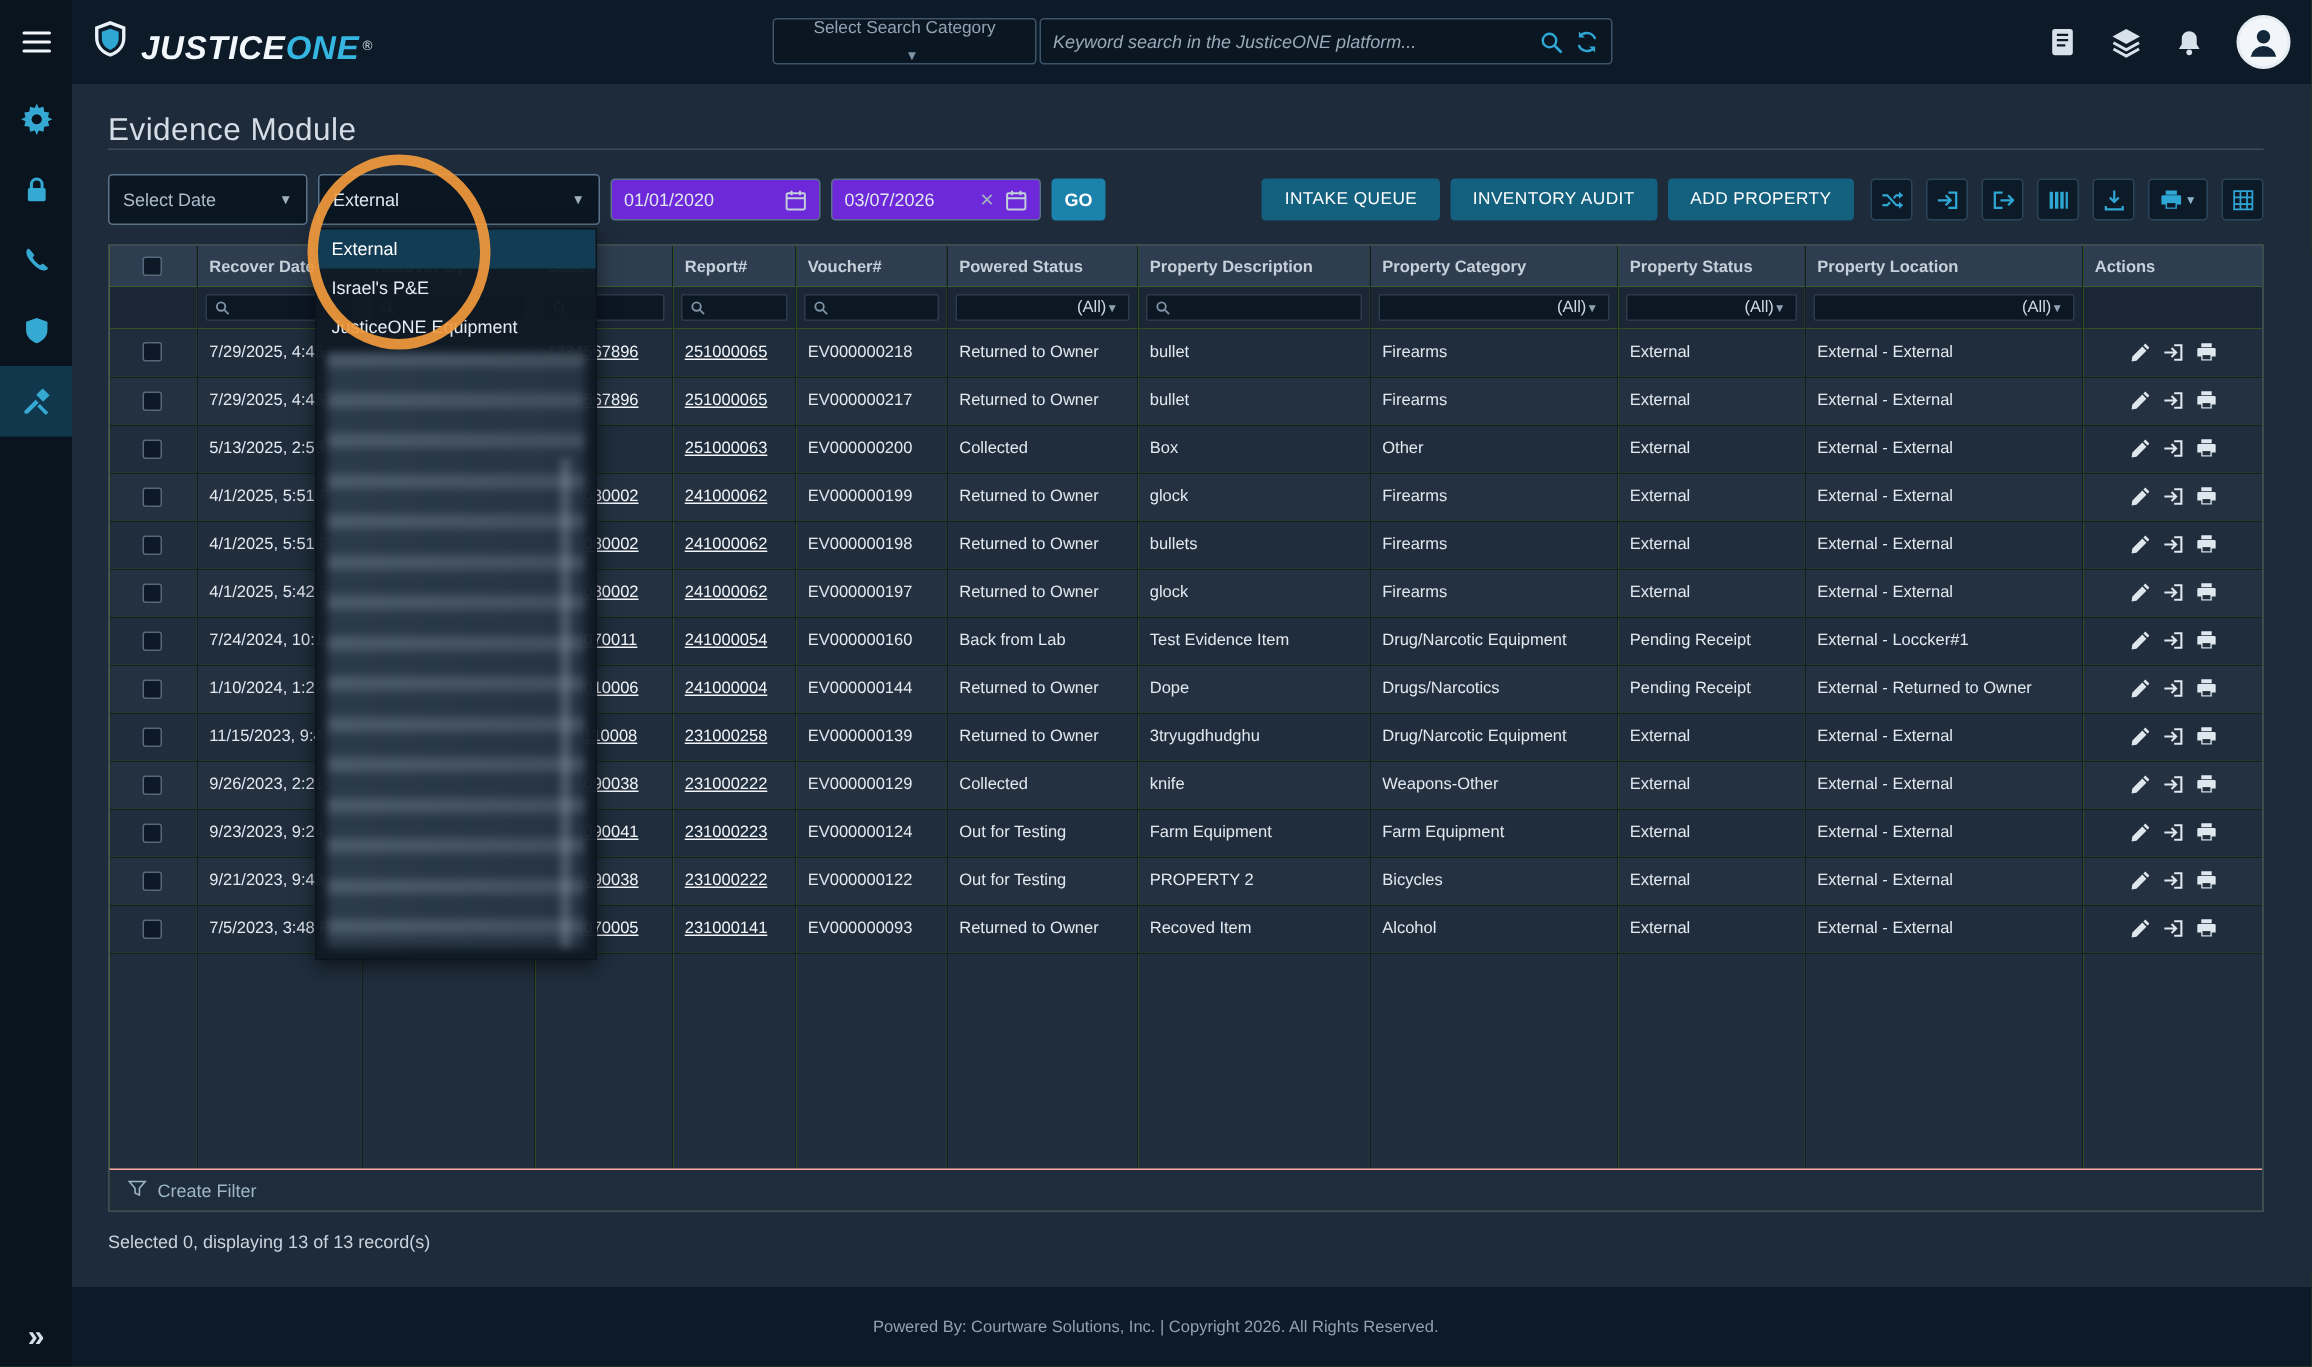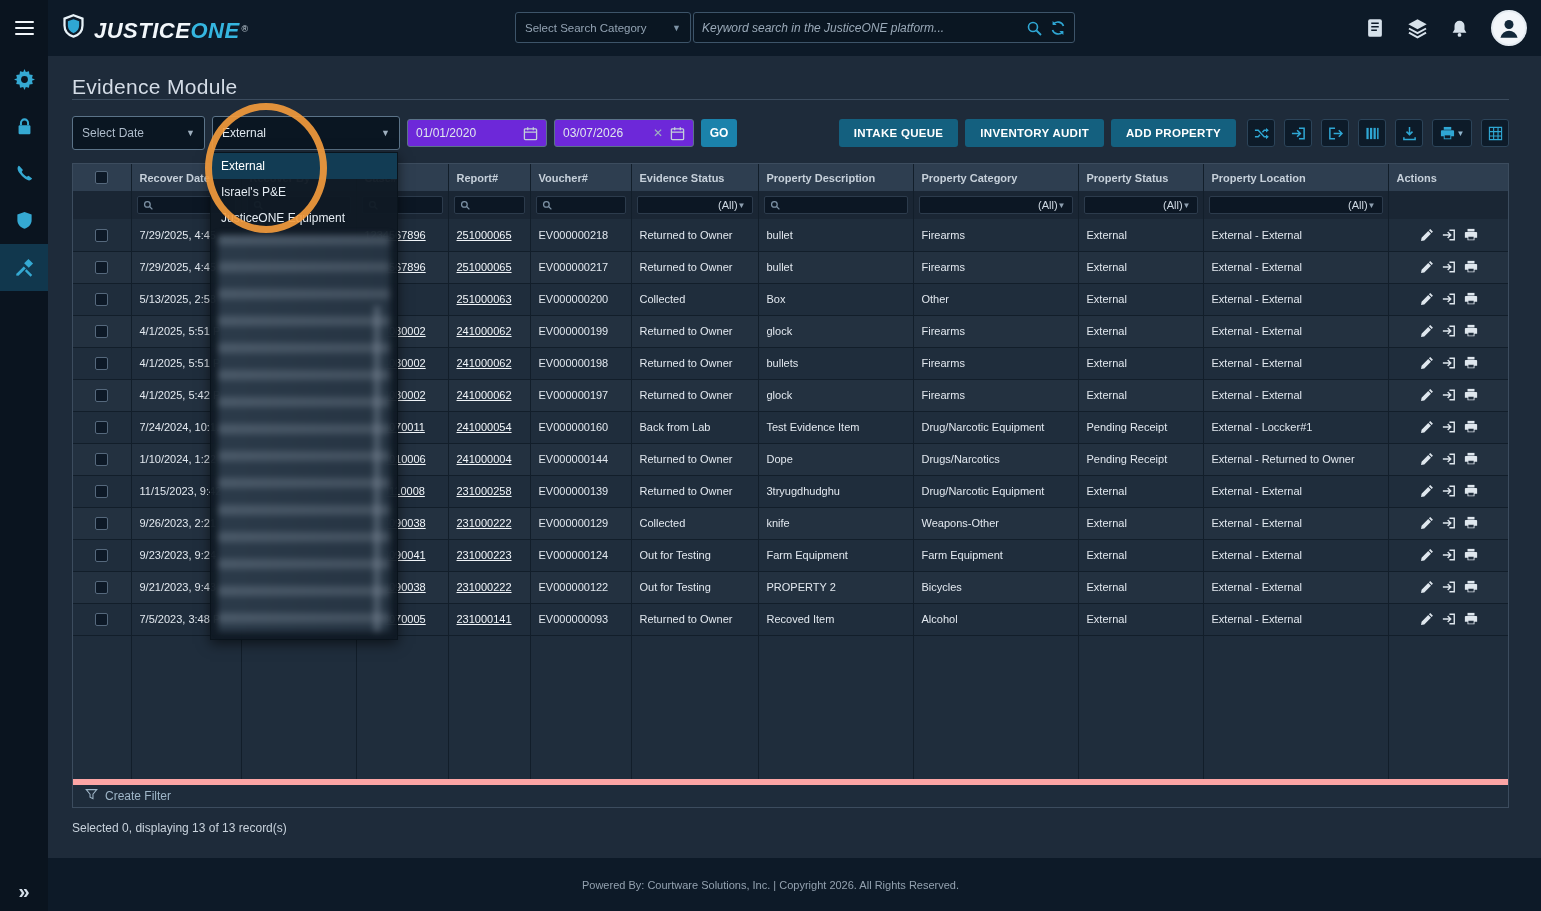--- a/index.html
+++ b/index.html
@@ -9,21 +9,21 @@
     background:#1e2b3a; font-family:"Liberation Sans", sans-serif; color:#dfe6ed;
   }
   
   .topbar{ position:absolute; left:0; top:0; width:100%; height:56px; background:#0d1a28; z-index:40; }
   .logo{ position:absolute; left:60px; top:13px; display:flex; align-items:flex-end; gap:7px; }
   .logo .lj{ font-size:22px; font-weight:bold; font-style:italic; color:#f2f7fb; letter-spacing:.5px;}
   .logo .lo{ font-size:22px; font-weight:bold; font-style:italic; color:#35b6e0; letter-spacing:.5px;}
   .logo sup{ font-size:9px; color:#cfdbe4; margin-left:2px; }
   .searchwrap{ position:absolute; left:515px; top:12px; display:flex; height:31px; }
   .sel{ background:#0a1622; border:1px solid #3d5469; border-radius:3px; color:#93a3b3;
-        display:flex; align-items:center; justify-content:space-between; padding:0 9px; font-size:11.5px; cursor:pointer;}
+        display:flex; align-items:center; justify-content:space-between; padding:0 9px; font-size:11.5px; cursor:pointer;flex-direction:column;}
   .sel .caret{ color:#7e93a6; font-size:9px; margin-left:10px;}
   .cat{ width:176px; }
   .searchbox{ width:382px; margin-left:2px; background:#0a1622; border:1px solid #3d5469; border-radius:3px;
         display:flex; align-items:center; padding:0 8px; }
   .searchbox input{ flex:1; background:transparent; border:none; outline:none; color:#c8d4de;
         font-size:12px; font-style:italic; font-family:"Liberation Sans",sans-serif;}
   .searchbox input::placeholder{ color:#9aa9b8; }
   .searchbox .sicn{ color:#2fa7d4; display:grid; place-items:center; margin-left:8px; cursor:pointer;}
   .topicons{ position:absolute; right:14px; top:0; height:56px; display:flex; align-items:center; gap:22px;}
   .topicons .ticn{ color:#d6e1ea; display:grid; place-items:center; cursor:pointer;}
@@ -50,21 +50,21 @@
   .w-seldate{ width:133px; color:#aebccb;}
   .w-loc{ width:188px; }
   .dateinput{ height:28px; width:140px; background:#6d28d9; border:1px solid #5b7388; border-radius:3px;
         display:flex; align-items:center; padding:0 8px; font-size:12px; color:#dfe7ee; cursor:text;}
   .dateinput .sp{ flex:1; }
   .dateinput .cal{ color:#c3cfda; display:grid; place-items:center; cursor:pointer;}
   .dateinput .clr{ color:#9fb0bf; font-size:12px; margin-right:7px; cursor:pointer;}
   .gobtn{ height:28px; width:36px; background:#1b82ab; border:none; border-radius:3px; color:#fff;
         font-weight:bold; font-size:12px; cursor:pointer; font-family:"Liberation Sans",sans-serif;}
   .spacer{ flex:1; }
-  .tealbtn{ height:28px; background:#14607f; border:none; border-radius:3px; color:#fff; font-weight:bold;
+  .tealbtn{ height:28px; background:#14607f; border:none; border-radius:3px; color:#fff; font-weight:normal;
         font-size:11.5px; padding:0 15px; cursor:pointer; letter-spacing:.3px; font-family:"Liberation Sans",sans-serif;}
   .igroup{ display:flex; gap:9px; margin-left:4px;}
   .iconbtn{ width:28px; height:28px; background:#0d1b29; border:1px solid #2c4превр459; border:1px solid #2c4459;
         border-radius:3px; color:#2fa7d4; display:flex; align-items:center; justify-content:center; cursor:pointer; gap:2px;}
   .iconbtn.wide{ width:40px; }
   .iconbtn .mini-caret{ font-size:8px; color:#8fb5cd;}
   
   .tablewrap{ margin-top:16px; border:1px solid #3c4c5e; height:645px; display:flex; flex-direction:column;
         background:#4d7c0f;}
   .tscroll{ flex:1; overflow:hidden; }
@@ -82,21 +82,21 @@
         display:inline-block; vertical-align:middle; cursor:pointer;}
   a.lnk{ color:#f2f6fa; text-decoration:underline; cursor:pointer;}
   .fsearch{ height:18px; background:#0c1724; border:1px solid #2c3b4c; border-radius:2px;
         display:flex; align-items:center; padding:0 5px; color:#7e93a6; cursor:text;}
   .fselect{ height:18px; background:#0c1724; border:1px solid #2c3b4c; border-radius:2px;
         display:flex; align-items:center; justify-content:flex-end; padding:0 6px; color:#cfd9e3;
         font-size:11px; cursor:pointer;}
   .fselect .caret{ font-size:8px; color:#8fa0b0;}
   .acticons{ display:flex; gap:8px; justify-content:center; align-items:center; color:#dfe7ee;}
   .acticons .act{ display:grid; place-items:center; cursor:pointer;}
-  .createfilter{ height:28px; border-top:6px solid #fca5a5; display:flex; align-items:center;
+  .createfilter{ height:28px; border-top:1px solid #fca5a5; display:flex; align-items:center;
         padding-left:12px; gap:7px; color:#9fb6c8; font-size:12px; cursor:pointer; background:#1e2c3b;}
   .summary{ margin-top:13px; font-size:12px; color:#c9d3dd;}
   
   .footer{ position:absolute; left:0; bottom:0; width:100%; height:53px; background:#0d1a28; z-index:30;
         display:flex; align-items:center; justify-content:center;}
   .footer span{ font-size:11px; color:#93a1af;}
   
   .dd-panel{ position:absolute; left:210px; top:152px; width:188px; height:488px; z-index:60;
         background:rgba(16,26,36,.96); border:1px solid #0a141d; box-shadow:0 4px 12px rgba(0,0,0,.55);
         display:flex; flex-direction:column;}
@@ -328,21 +328,21 @@
               <col style="width:122px">
           </colgroup>
           <thead>
             <tr>
               <th class="c-check"><span class="checkbox"></span></th>
             <th>Recover Date</th>
                 <th>Recover By</th>
                 <th>Case#</th>
                 <th>Report#</th>
                 <th>Voucher#</th>
-                <th>Evidence Status</th>
+                <th>Powered Status</th>
                 <th>Property Description</th>
                 <th>Property Category</th>
                 <th>Property Status</th>
                 <th>Property Location</th>
                 <th>Actions</th>
               </tr>
             <tr class="filterrow">
               <td></td>
               <td>
                   <div class="fsearch">

